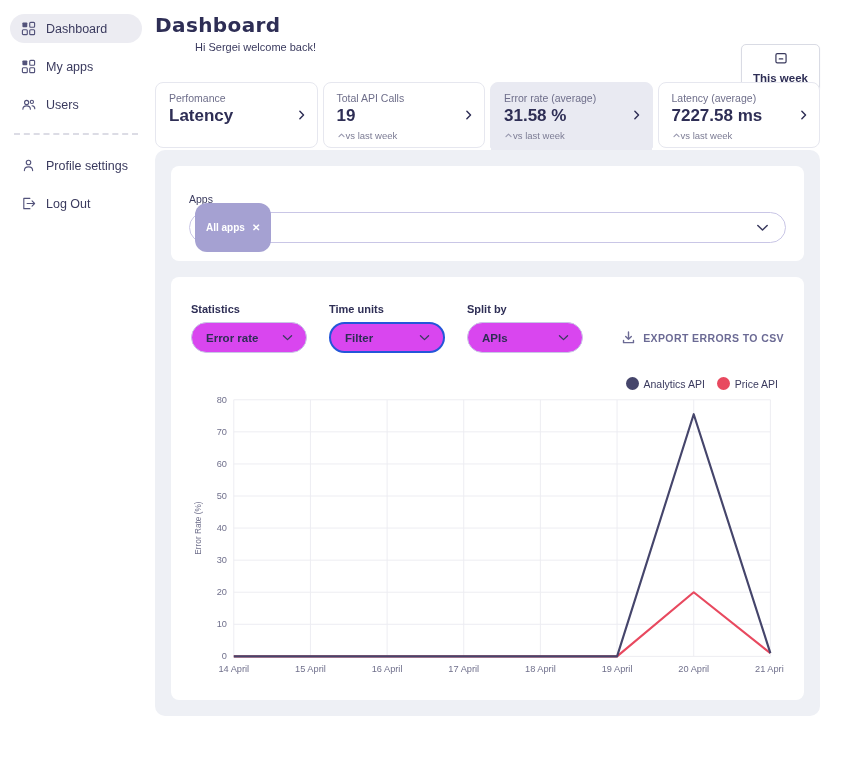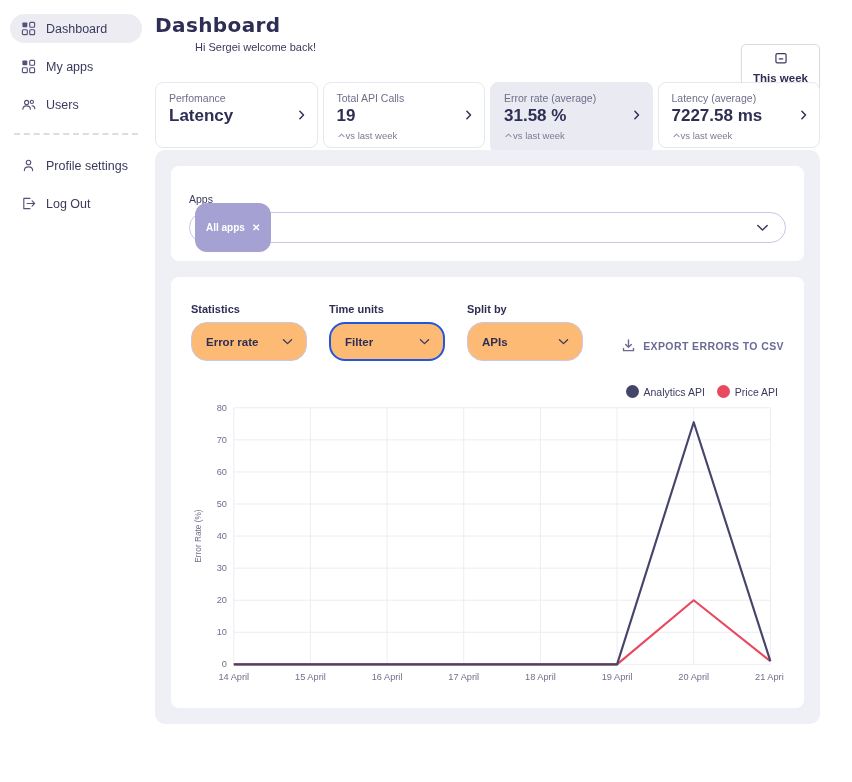--- a/index.html
+++ b/index.html
@@ -54,22 +54,22 @@
     display:flex; align-items:center; padding:0 15px 0 5px; background:#fff; cursor:pointer; }
   .chip { background:#a5a1d2; color:#fff; font-size:10px; font-weight:bold;
     padding:19px 11px; border-radius:12px; display:inline-flex; align-items:center; gap:7px; }
   .chip-x { cursor:pointer; font-size:10px; line-height:1; }
   .apps-select .chev { margin-left:auto; color:#3a3a5e; display:flex; }
 
   
   .chart-card { margin-top:16px; padding:14px 20px 16px; }
   .controls-row { display:flex; gap:22px; align-items:flex-end; }
   .control .field-label { margin-top:12px; font-weight:bold; color:#2e2e55; font-size:11px; }
-  .select { width:116px; height:39px; margin-top:7px; border:1px solid #c9c6e6; border-radius:16px;
-    background:#fdba74; display:flex; align-items:center; justify-content:space-between;
+  .select { width:116px; height:31px; margin-top:7px; border:1px solid #c9c6e6; border-radius:16px;
+    background:#d946ef; display:flex; align-items:center; justify-content:space-between;
     padding:0 12px 0 14px; font-size:11.5px; font-weight:bold; color:#2e2e55; cursor:pointer; }
   .select.focused { border:2px solid #2456d9; }
   .select .chev { color:#3a3a5e; display:flex; }
   .export { margin-left:auto; margin-bottom:8px; display:flex; align-items:center; gap:7px;
     color:#6b6a94; font-size:10.5px; font-weight:bold; letter-spacing:0.4px; cursor:pointer;
     text-decoration:none; }
   .export .icon { display:flex; }
 
   .legend { display:flex; justify-content:flex-end; align-items:center; gap:12px;
     margin:24px 6px 2px 0; font-size:10.5px; color:#3a3a5e; }

